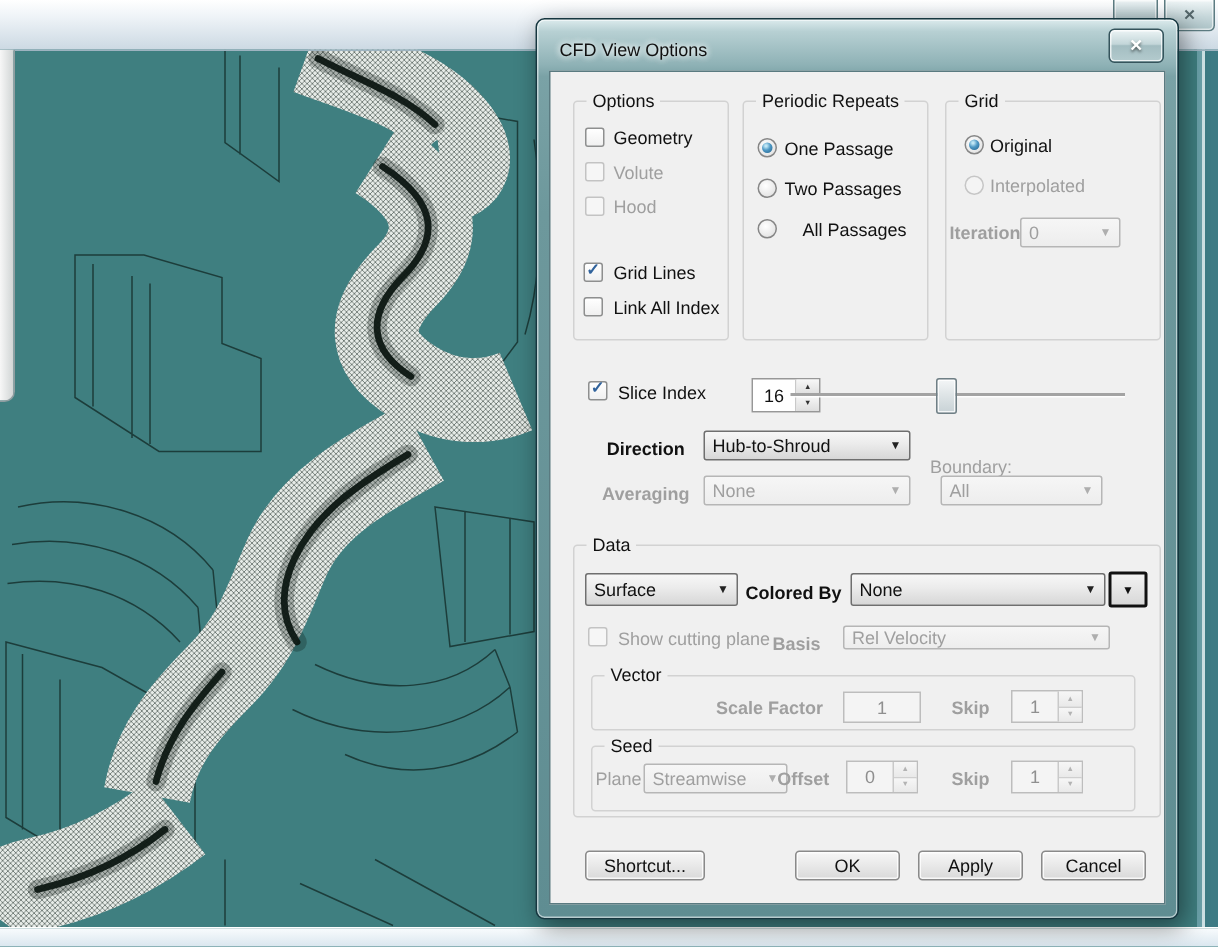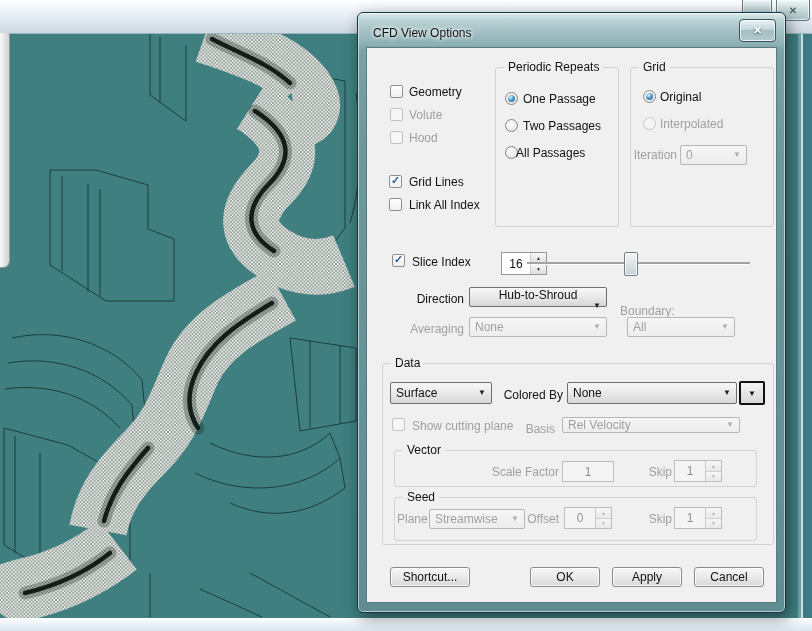--- a/index.html
+++ b/index.html
@@ -23,21 +23,21 @@
   .dlg-title{left:15px;top:13px;font-size:12px;color:#111;text-shadow:0 0 5px #fff,0 0 5px #fff;}
   .dlg-close{top:6px;right:9px;width:35px;height:21px;border-radius:4px;border:1px solid #35545c;
     background:linear-gradient(#ecf4f5,#c3d6d9 45%,#a3bdc1 50%,#b4cbce);
     box-shadow:inset 0 0 0 1px rgba(255,255,255,.75);display:flex;align-items:center;justify-content:center;
     color:#fff;font-size:11px;font-weight:bold;text-shadow:0 1px 2px rgba(0,0,0,.55);}
   .client{left:8px;top:34px;width:409px;height:554px;background:#f0f0f0;border:1px solid #5a7a80;}
   
   .grp{border:1px solid #d2d2d2;border-radius:3px;}
   .glbl{position:absolute;top:-8px;left:8px;background:#f0f0f0;padding:0 4px;font-size:12px;line-height:15px;color:#111;white-space:nowrap;}
   .lbl{font-size:12px;line-height:14px;color:#111;white-space:nowrap;}
-  .rlbl{text-align:right;}
+  .rlbl{text-align:center;font-weight:bold;}
   .dim{color:#9f9f9f;}
   .cb{width:13px;height:13px;box-sizing:border-box;border:1px solid #8e8f8f;border-radius:2px;
     background:linear-gradient(#fff,#f0f0f0);display:flex;align-items:center;justify-content:center;}
   .cb.dis{border-color:#c3c3c3;background:#f6f6f6;}
   .chk{font-size:11px;font-weight:bold;color:#31639c;line-height:11px;margin-top:-2px;}
   .rb{width:13px;height:13px;box-sizing:border-box;border-radius:50%;border:1px solid #868686;
     background:radial-gradient(circle at 40% 35%,#ffffff,#dcdcdc);}
   .rb.dis{border-color:#c6c6c6;background:#f4f4f4;}
   .dot{position:absolute;left:2px;top:2px;right:2px;bottom:2px;border-radius:50%;
     background:radial-gradient(circle at 38% 32%,#bfe6f4 10%,#4e98c4 45%,#1f5f8a);}
@@ -120,20 +120,23 @@
 </svg>
 
 <div class="abs dlg">
   <div class="abs dlg-title">CFD View Options</div>
   <div class="abs dlg-close">
     <span>✕</span>
   </div>
 
   <div class="abs client">
 
+    <div class="abs grp" style="left:15px;top:19px;width:102px;height:158px;">
+      <span class="glbl">Options</span>
+    </div>
     <div class="abs cb" style="left:23px;top:37px;"></div>
     <span class="abs lbl" style="left:42px;top:37px;">Geometry</span>
     <div class="abs cb dis" style="left:23px;top:60px;"></div>
     <span class="abs lbl dim" style="left:42px;top:60px;">Volute</span>
     <div class="abs cb dis" style="left:23px;top:83px;"></div>
     <span class="abs lbl dim" style="left:42px;top:83px;">Hood</span>
     <div class="abs cb" style="left:22px;top:127px;">
       <span class="chk">✓</span>
     </div>
     <span class="abs lbl" style="left:42px;top:127px;">Grid Lines</span>
@@ -143,21 +146,21 @@
     <div class="abs grp" style="left:128px;top:19px;width:122px;height:158px;">
       <span class="glbl">Periodic Repeats</span>
     </div>
     <div class="abs rb" style="left:138px;top:44px;">
         <span class="dot"></span>
       </div>
     <span class="abs lbl" style="left:156px;top:44px;">One Passage</span>
     <div class="abs rb" style="left:138px;top:71px;"></div>
     <span class="abs lbl" style="left:156px;top:71px;">Two Passages</span>
     <div class="abs rb" style="left:138px;top:98px;"></div>
-    <span class="abs lbl" style="left:149px;top:98px;">All Passages</span>
+    <span class="abs lbl" style="left:168px;top:98px;">All Passages</span>
 
     <div class="abs grp" style="left:263px;top:19px;width:142px;height:158px;">
       <span class="glbl">Grid</span>
     </div>
     <div class="abs rb" style="left:276px;top:42px;">
         <span class="dot"></span>
       </div>
     <span class="abs lbl" style="left:293px;top:42px;">Original</span>
     <div class="abs rb dis" style="left:276px;top:69px;"></div>
     <span class="abs lbl dim" style="left:293px;top:69px;">Interpolated</span>
@@ -174,21 +177,21 @@
     <div class="abs spin" style="left:102px;top:204px;width:46px;height:23px;margin-left:32px;">
       <span class="sval">16</span>
       <span class="sbt">
           <span>▲</span>
           <span>▼</span>
         </span>
     </div>
     <div class="abs track" style="left:160px;top:214px;width:223px;"></div>
     <div class="abs thumb" style="left:257px;top:204px;"></div>
     <span class="abs lbl rlbl" style="left:30px;top:244px;width:67px;">Direction</span>
-    <div class="abs combo" style="left:102px;top:239px;width:138px;height:20px;flex-direction:column;">
+    <div class="abs combo" style="left:102px;top:239px;width:138px;height:20px;">
       <span>Hub-to-Shroud</span>
       <span class="carr">▼</span>
     </div>
     <span class="abs lbl dim" style="left:253px;top:256px;">Boundary:</span>
     <span class="abs lbl dim rlbl" style="left:30px;top:274px;width:67px;">Averaging</span>
     <div class="abs combo dis" style="left:102px;top:269px;width:138px;height:20px;">
       <span>None</span>
       <span class="carr">▼</span>
     </div>
     <div class="abs combo dis" style="left:260px;top:269px;width:108px;height:20px;">

